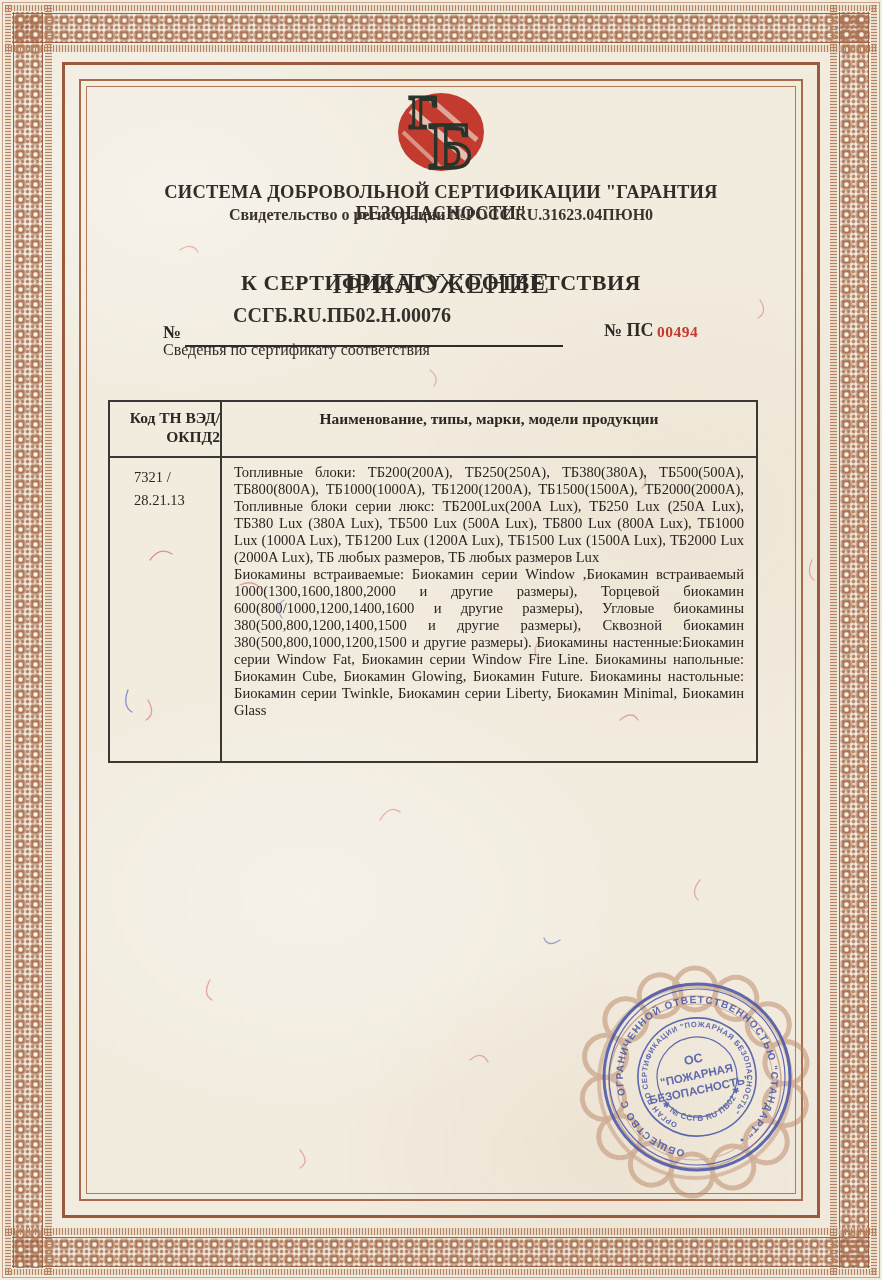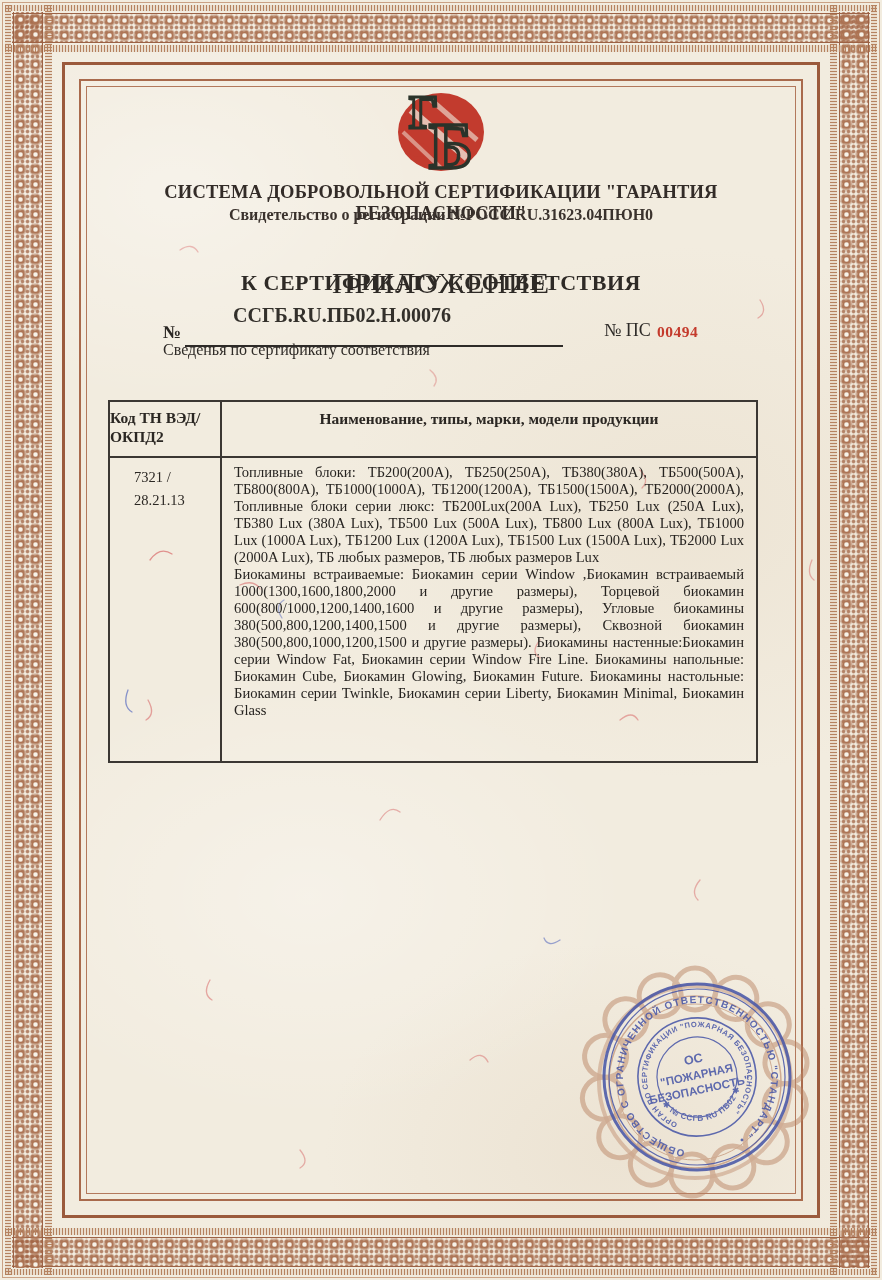--- a/index.html
+++ b/index.html
@@ -49,28 +49,28 @@
   
   .abs{position:absolute;}
   .centered{left:91px; width:700px; text-align:center;}
   .sys-line{top:182px; font-weight:bold; font-size:18.5px; letter-spacing:.2px; color:#332c28;}
   .reg-line{top:206px; font-weight:bold; font-size:16px; color:#3a322d;}
   .title1{top:238px; font-weight:normal; font-size:30px; letter-spacing:1px; color:#2e2a26;margin-top:28px;}
   .title2{top:270px; font-weight:bold; font-size:22px; letter-spacing:.5px; color:#2e2a26;}
   .cert-num{left:233px; top:304px; font-weight:bold; font-size:20px; color:#33302b;}
   .num-prefix{left:163px; top:322px; font-weight:bold; font-size:18px;}
   .num-line{left:185px; top:345px; width:378px; height:2px; background:#2e2b28;}
-  .ps-label{left:604px; top:320px; font-weight:normal; font-size:18px; color:#2e2b28;}
+  .ps-label{left:604px; top:320px; font-weight:bold; font-size:18px; color:#2e2b28;}
   .ps-number{left:657px; top:323px; font-weight:bold; font-size:15.5px; color:#c43a2c; letter-spacing:.5px;}
   .details-label{left:163px; top:341px; font-size:16px; color:#2f2b27;}
   
   .table{left:108px; top:400px; width:650px; height:363px; border:2px solid #3b3733; box-sizing:border-box;}
   .thead{position:absolute; left:0; top:0; right:0; height:56px; border-bottom:2px solid #3b3733; box-sizing:border-box;}
   .col-divider{position:absolute; left:110px; top:0; bottom:0; width:2px; background:#3b3733;}
-  .th1{position:absolute; left:0; top:6px; width:110px; text-align:left; font-weight:bold; font-size:15.5px; line-height:1.25;}
+  .th1{position:absolute; left:0; top:6px; width:110px; text-align:right; font-weight:bold; font-size:15.5px; line-height:1.25;}
   .th2{position:absolute; left:112px; top:8px; right:0; text-align:center; font-weight:bold; font-size:15.5px;}
   .code-cell{position:absolute; left:0; top:64px; width:104px; padding-left:24px; font-size:14.5px; line-height:1.6; box-sizing:border-box;}
   .name-cell{position:absolute; left:112px; top:62px; right:0; padding:0 12px 0 12px; font-size:14.6px; line-height:17px; text-align:justify; color:#262320;}
   .name-cell p{margin:0;}
   
   .logo{left:381px; top:80px; width:120px; height:100px;}
   
   .stamp{left:575px; top:955px; width:245px; height:245px;}
   
   .fibers{left:0; top:0; width:882px; height:1280px; pointer-events:none;}

